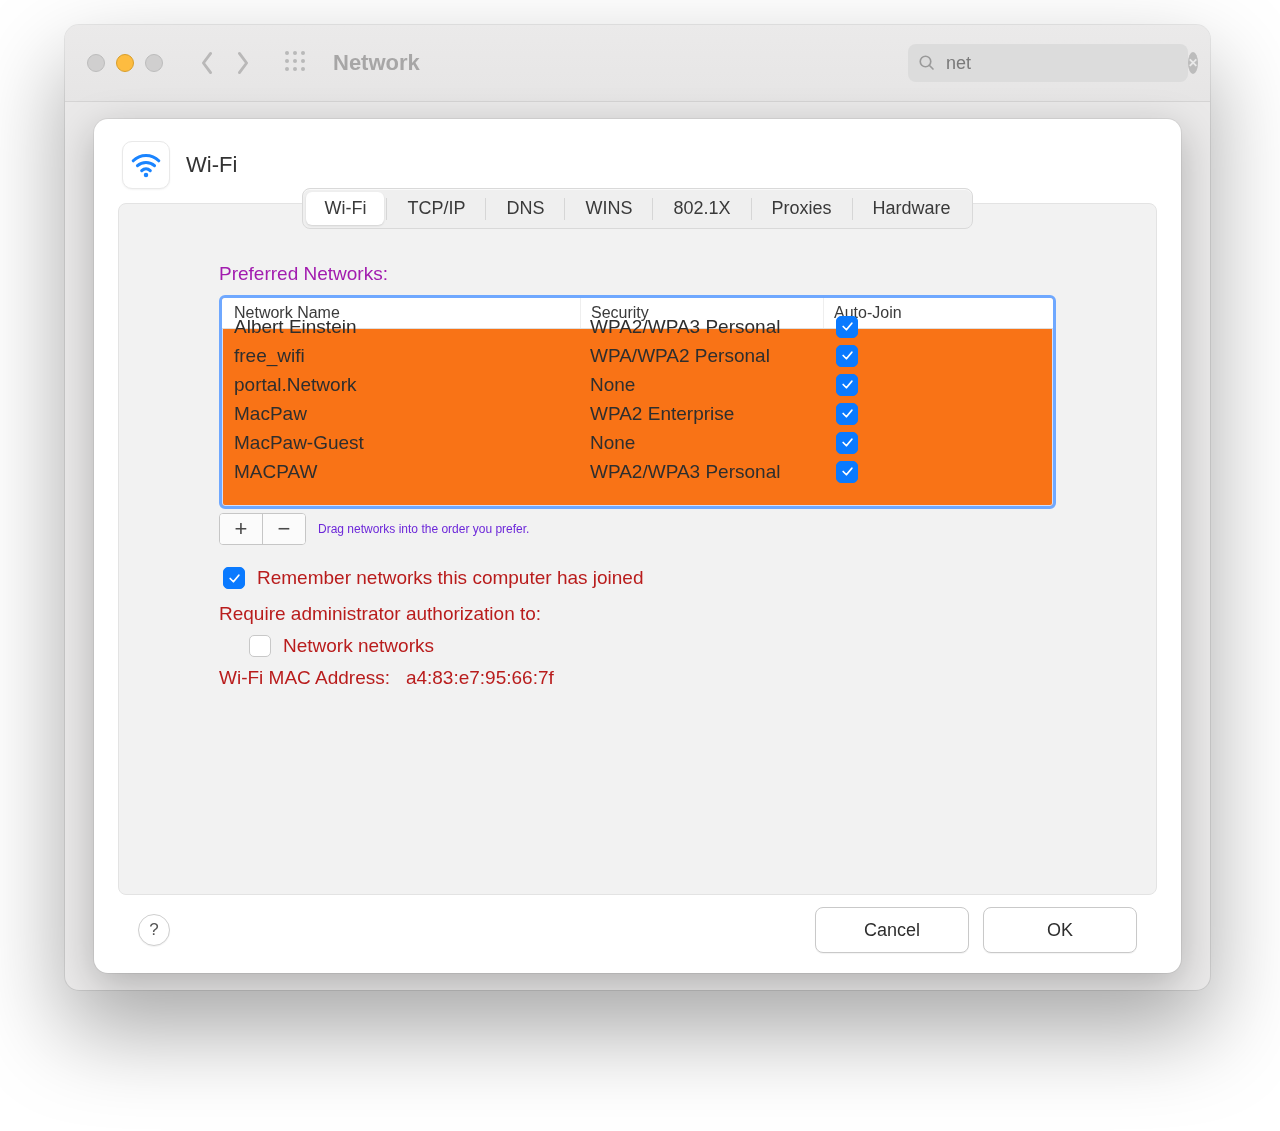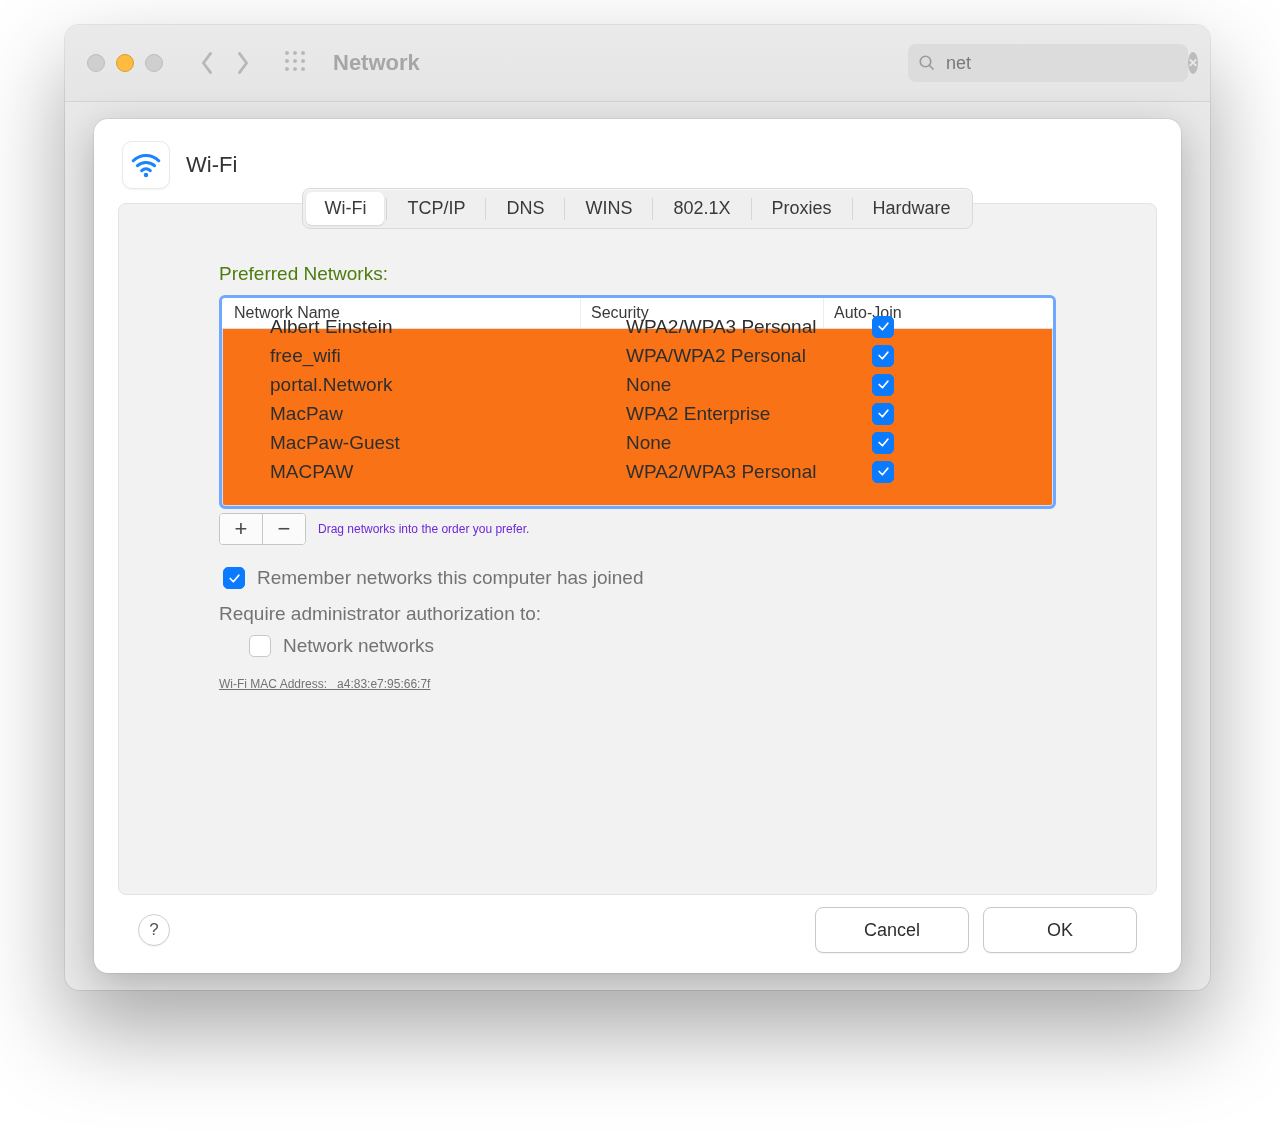--- a/index.html
+++ b/index.html
@@ -88,62 +88,62 @@
     box-shadow:0 1px 0 rgba(255,255,255,0.6) inset;
   }
   .tab{
     padding:6px 18px;font-size:18px;color:#3a3a3a;cursor:default;border-radius:6px;white-space:nowrap;
   }
   .tab.active{background:#fff;box-shadow:0 1px 2px rgba(0,0,0,0.12);}
   .tab-sep{width:1px;height:22px;background:#d6d6d6;margin:0 2px;}
 
   .panel-body{padding:34px 100px 0 100px;}
 
-  .section-label{font-size:19px;color:#4d7c0f;margin-bottom:10px;}
+  .section-label{font-size:19px;color:#a21caf;margin-bottom:10px;}
 
   .table-frame{
     border:3.5px solid var(--table-focus);
     border-radius:6px;
     background:#f97316;
     box-shadow:0 0 0 1px #cfe0ff inset;
     height:208px;
     overflow:hidden;
     position:relative;
   }
   .table-head{
     display:flex;height:30px;align-items:center;border-bottom:1px solid #dedede;font-size:16px;color:#3a3a3a;
     padding-left:12px;
     background:#fff;
   }
   .col-name{flex:0 0 346px;border-right:1px solid #eee;display:flex;align-items:center;height:100%;}
   .col-sec{flex:0 0 232px;border-right:1px solid #eee;display:flex;align-items:center;height:100%;padding-left:10px;}
   .col-auto{flex:1;padding-left:10px;display:flex;align-items:center;height:100%;}
-  .table-rows{position:absolute;left:0;right:0;top:30px;padding-left:36px;}
+  .table-rows{position:absolute;left:0;right:0;top:30px;}
   .table-rows.scrolled{top:14px;} 
   .row{display:flex;align-items:center;height:29px;font-size:19px;color:#2e2e2e;padding-left:12px;}
   .row .col-name{border:none;}
   .row .col-sec{border:none;}
   .check-box{
     width:20px;height:20px;border-radius:5px;border:1px solid #c8c8c8;display:flex;align-items:center;justify-content:center;margin-left:4px;background:#fff;
   }
   .check-box.checked{background:var(--accent);border-color:var(--accent);}
   .check-box.checked svg{display:block;}
   .check-box svg{display:none;}
 
   .subtoolbar{display:flex;align-items:center;margin-top:4px;gap:12px;}
   .pm-group{display:flex;border:1px solid #c6c6c6;border-radius:4px;overflow:hidden;background:#fff;}
   .pm-btn{width:42px;height:30px;display:flex;align-items:center;justify-content:center;font-size:22px;color:#4a4a4a;border-right:1px solid #c6c6c6;background:#fbfbfb;}
   .pm-btn:last-child{border-right:none;}
   .hint{font-size:12px;color:#6d28d9;}
 
-  .opts{margin-top:22px;display:flex;flex-direction:column;gap:10px;font-size:19px;color:#737373;}
+  .opts{margin-top:22px;display:flex;flex-direction:column;gap:10px;font-size:19px;color:#b91c1c;}
   .opt-row{display:flex;align-items:center;gap:12px;}
   .opt-row.indent{margin-left:26px;}
   .sub-head{margin-top:4px;}
-  .mac-row{margin-top:10px;font-size:12px;text-decoration:underline;}
+  .mac-row{font-size:19px;}
 
   
   .sheet-footer{
     display:flex;align-items:center;gap:14px;padding:12px 20px 0 20px;
   }
   .help-btn{
     width:30px;height:30px;border-radius:50%;border:1px solid #cfcfcf;background:#fff;display:flex;align-items:center;justify-content:center;font-size:17px;color:#555;
     box-shadow:0 1px 1px rgba(0,0,0,0.05);
   }
   .footer-spacer{flex:1;}

